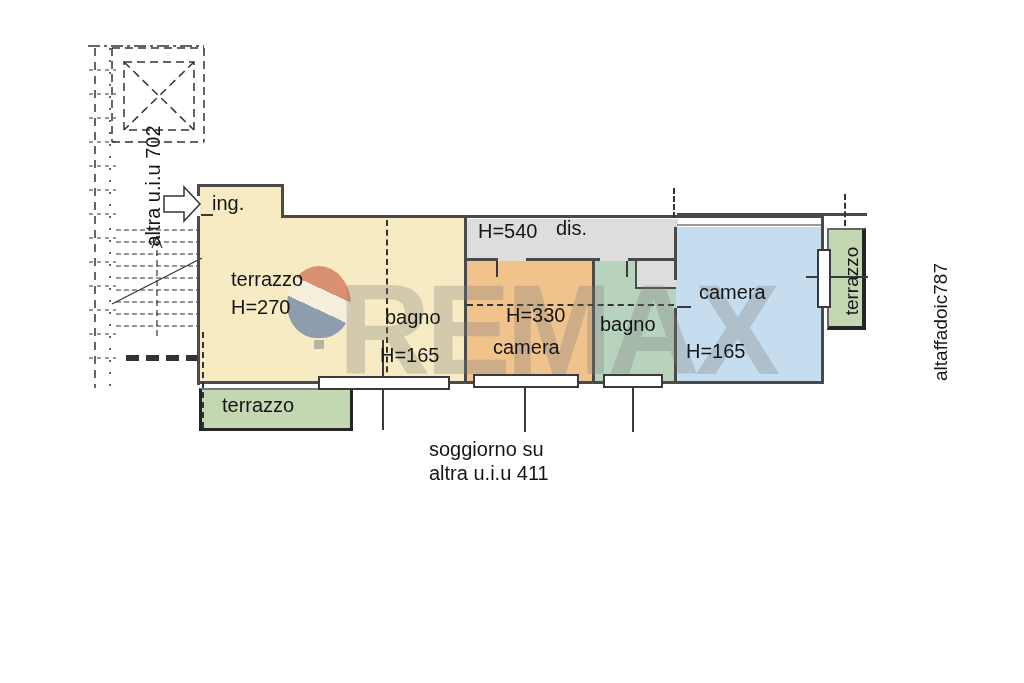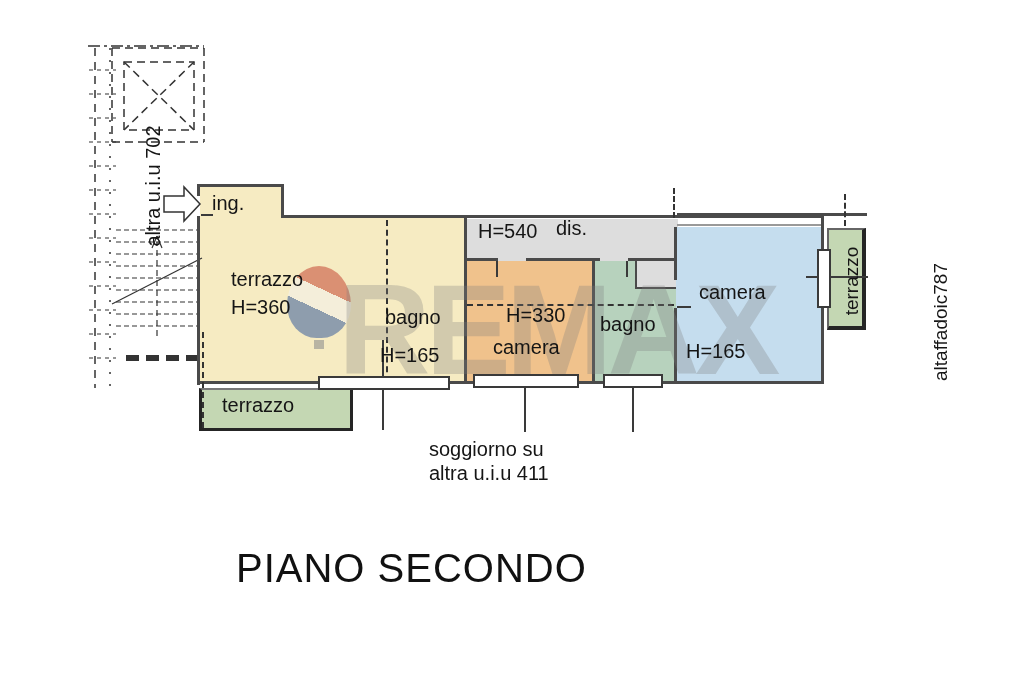--- a/index.html
+++ b/index.html
@@ -100,31 +100,30 @@
   </svg>
 
   <div class="balloon">
     <div class="balloon-body"></div>
     <div class="balloon-basket"></div>
   </div>
   <div class="wm-text">REMAX</div>
 
   <span class="lbl" style="left:212px;top:192px">ing.</span>
   <span class="lbl" style="left:231px;top:268px">terrazzo</span>
-  <span class="lbl" style="left:231px;top:296px">H=360</span>
+  <span class="lbl" style="left:231px;top:296px">H=270</span>
   <span class="lbl" style="left:385px;top:306px">bagno</span>
   <span class="lbl" style="left:380px;top:344px">H=165</span>
   <span class="lbl" style="left:478px;top:220px">H=540</span>
   <span class="lbl" style="left:556px;top:217px">dis.</span>
   <span class="lbl" style="left:506px;top:304px">H=330</span>
   <span class="lbl" style="left:493px;top:336px">camera</span>
   <span class="lbl" style="left:600px;top:313px">bagno</span>
   <span class="lbl" style="left:699px;top:281px">camera</span>
   <span class="lbl" style="left:686px;top:340px">H=165</span>
   <span class="lbl" style="left:222px;top:394px">terrazzo</span>
   <span class="lbl" style="left:429px;top:438px">soggiorno su</span>
   <span class="lbl" style="left:429px;top:462px">altra u.i.u 411</span>
   <span class="lblrot" style="left:153px;top:186px;font-size:20px">altra u.i.u 702</span>
   <span class="lblrot" style="left:852px;top:281px">terrazzo</span>
   <span class="lblrot" style="left:941px;top:322px">altaffadoic787</span>
-  <span class="title" style="left:236px;top:546px">PIANO SECONDO</span>
 
 </div>
 
 </body></html>

